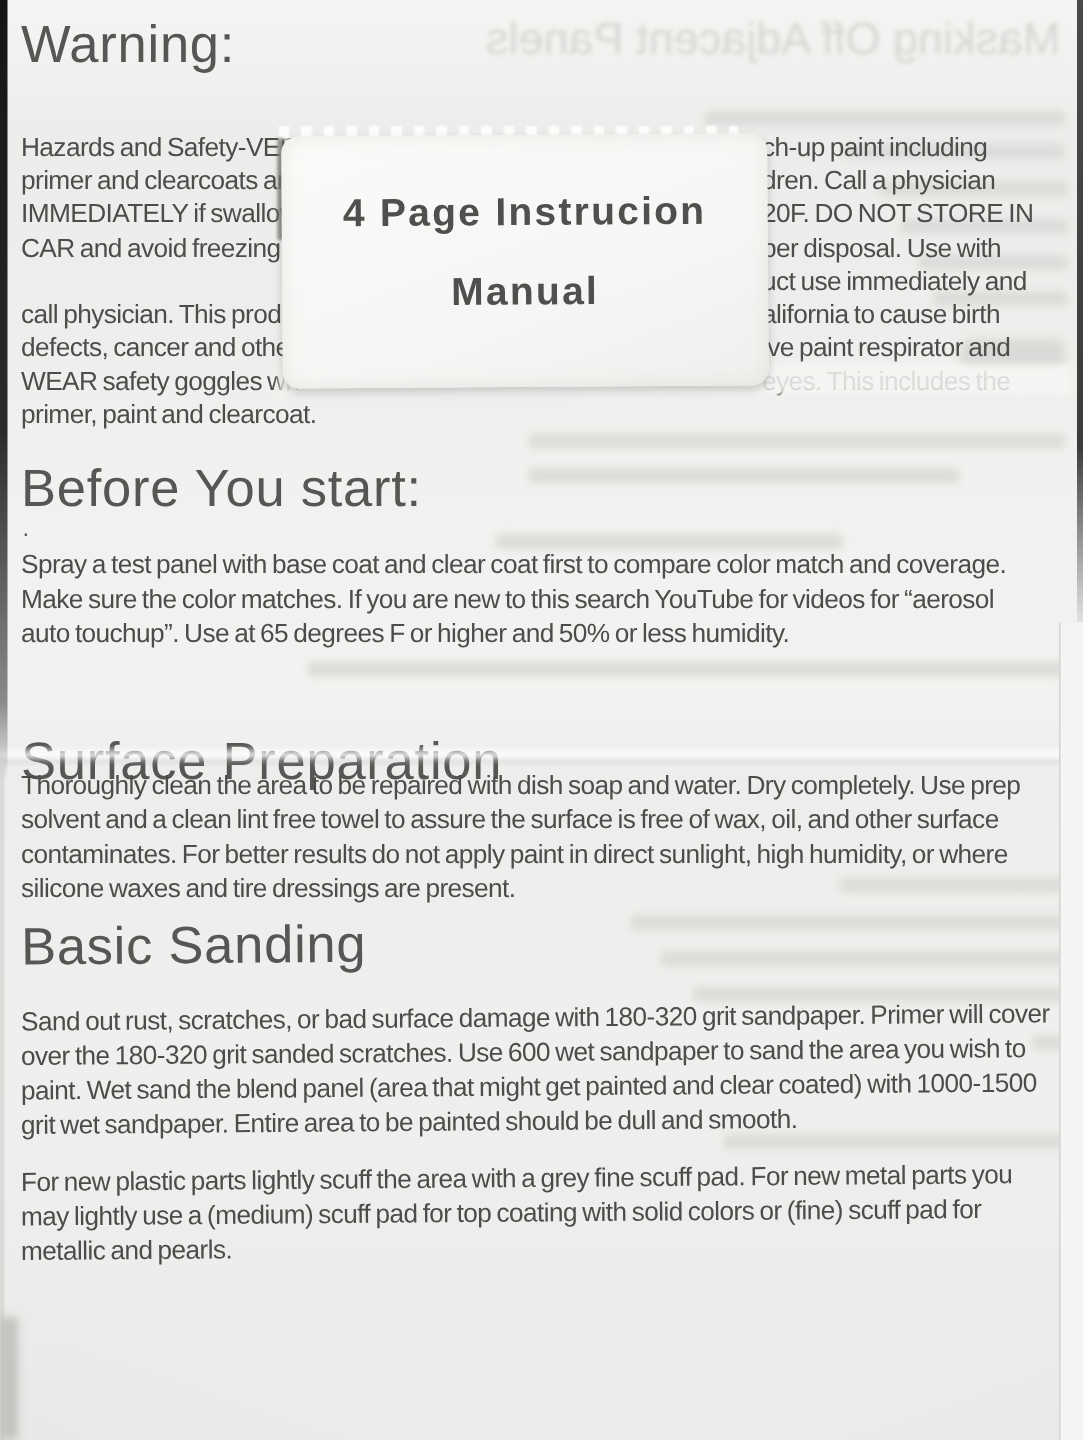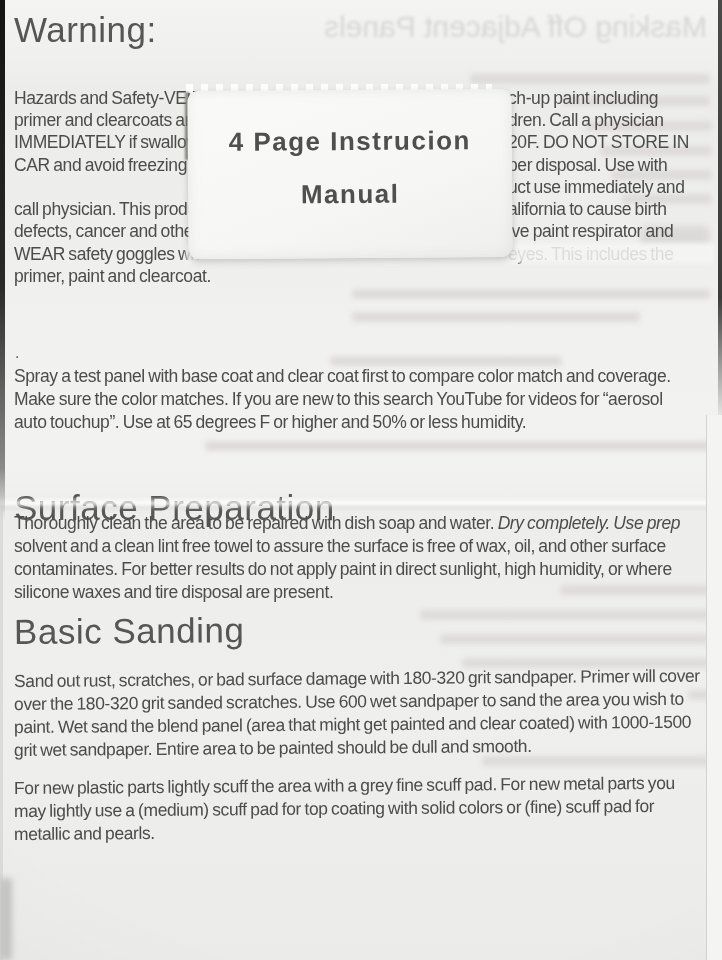--- a/index.html
+++ b/index.html
@@ -30,21 +30,21 @@
     font-size:30px;color:#d6d6d4;transform:scaleX(-1);filter:blur(1.4px);
     text-align:left;white-space:nowrap;}
   .bleed-bar{position:absolute;height:10px;background:#dddcda;filter:blur(2.4px);border-radius:4px;}
   .bleed-big{position:absolute;height:20px;background:#dbdad8;filter:blur(3px);border-radius:6px;}
   
   .h1{position:absolute;left:14px;font-size:35px;font-weight:400;color:#565654;letter-spacing:.5px;white-space:nowrap;}
   .body-line{position:absolute;left:14px;font-size:17.5px;color:#4c4c4a;letter-spacing:-.4px;word-spacing:-1px;white-space:nowrap;}
   .warn-row{position:absolute;left:14px;width:700px;height:23px;font-size:17.5px;color:#4c4c4a;letter-spacing:-.4px;word-spacing:-1px;white-space:nowrap;}
   .warn-right{position:absolute;left:494px;top:0;}
   .stray-dot{position:absolute;left:15px;top:344px;font-size:16px;color:#5a5a58;}
-  .ital{font-style:italic;}
+  .ital{}
   
   .sticker{position:absolute;left:188px;top:90px;width:324px;height:168px;
     background:linear-gradient(160deg,#fafaf8 0%,#f6f6f4 60%,#efefed 100%);
     border-radius:11px;transform:rotate(-0.4deg);
     box-shadow:0 3px 6px rgba(60,60,58,0.25), inset 0 0 12px rgba(200,200,198,0.35);
     text-align:center;color:#4f4f4d;}
   .sticker-shadow-left{position:absolute;left:185px;top:92px;width:4px;height:68px;background:#787870;filter:blur(1.2px);opacity:.8;}
   .sticker-line1{margin-top:36px;font-size:26px;font-weight:bold;letter-spacing:1.5px;}
   .sticker-line2{margin-top:22px;font-size:26px;font-weight:bold;letter-spacing:1.5px;}
   .tilt{transform:rotate(-0.45deg);transform-origin:left center;}
@@ -112,33 +112,34 @@
 
   <div class="torn-strip"></div>
   <div class="band-right-of-sticker"></div>
   <div class="sticker-shadow-left"></div>
 
   <div class="sticker">
     <div class="sticker-line1">4 Page Instrucion</div>
     <div class="sticker-line2">Manual</div>
   </div>
 
+  <div class="h1" style="top:306px;">Before You start:</div>
   <div class="stray-dot">.</div>
   <div class="body-line" style="top:389px;">Make sure the color matches.  If you are new to this search YouTube for videos for “aerosol</div>
   <div class="body-line" style="top:366px;">Spray a test panel with base coat and clear coat first to compare color match and coverage.</div>
   <div class="body-line" style="top:412px;">auto touchup”.  Use at 65 degrees F or higher and 50% or less humidity.</div>
 
   <div class="h1" style="top:452px;margin-top:36px;">Surface Preparation</div>
   <div class="crease"></div>
   <div class="body-line" style="top:513px;">
     <span>Thoroughly clean the area to be repaired with dish soap and water.  </span><span class="ital">Dry completely. Use prep</span>
   </div>
   <div class="body-line" style="top:559px;">contaminates. For better results do not apply paint in direct sunlight, high humidity, or where</div>
   <div class="body-line" style="top:536px;">solvent and a clean lint free towel to assure the surface is free of wax, oil, and other surface</div>
-  <div class="body-line" style="top:582px;">silicone waxes and tire disposal are present.</div>
+  <div class="body-line" style="top:582px;">silicone waxes and tire dressings are present.</div>
 
   <div class="h1 tilt" style="top:612px;">Basic Sanding</div>
   <div class="body-line tilt" style="top:671px;">Sand out rust, scratches, or bad surface damage with 180-320 grit sandpaper. Primer will cover</div>
   <div class="body-line tilt" style="top:694px;">over the 180-320 grit sanded scratches. Use 600 wet sandpaper to sand the area you wish to</div>
   <div class="body-line tilt" style="top:717px;">paint. Wet sand the blend panel (area that might get painted and clear coated) with 1000-1500</div>
   <div class="body-line tilt" style="top:740px;">grit wet sandpaper. Entire area to be painted should be dull and smooth.</div>
 
   <div class="body-line tilt" style="top:778px;">For new plastic parts lightly scuff the area with a grey fine scuff pad. For new metal parts you</div>
   <div class="body-line tilt" style="top:801px;">may lightly use a (medium) scuff pad for top coating with solid colors or (fine) scuff pad for</div>
   <div class="body-line tilt" style="top:824px;">metallic and pearls.</div>

